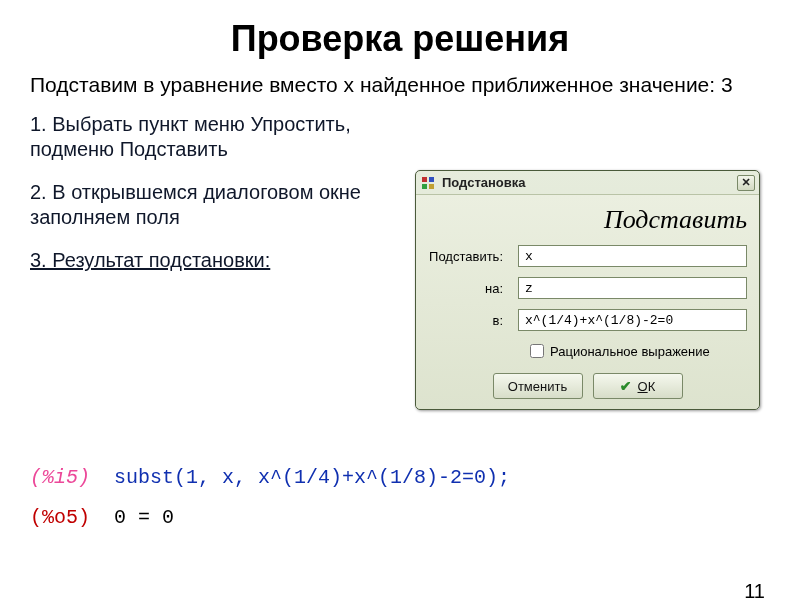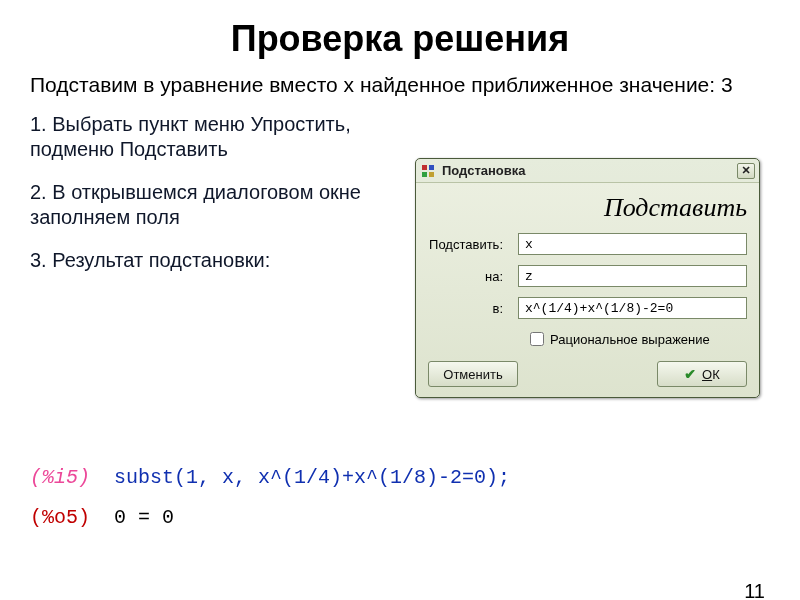--- a/index.html
+++ b/index.html
@@ -34,20 +34,21 @@
   }
   .step {
     font-size: 20px;
     line-height: 1.25;
     margin: 0 0 18px 30px;
     color: #0f172a;
     max-width: 340px;
   }
   .step3 {
     max-width: 400px;
+    text-decoration: underline;
   }
   .code-block {
     position: absolute;
     left: 30px;
     top: 440px;
     font-family: "Courier New", monospace;
     font-size: 20px;
     line-height: 2.0;
   }
   .code-line { white-space: pre; }
@@ -60,21 +61,21 @@
     right: 35px;
     bottom: 15px;
     font-size: 20px;
     color: #000;
   }
 
   
   .dialog {
     position: absolute;
     right: 40px;
-    top: 140px;
+    top: 152px;
     width: 345px;
     background: linear-gradient(#e6ecdc, #dbe0cd);
     border: 1px solid #4a5a3a;
     border-radius: 5px;
     box-shadow: 1px 1px 3px rgba(0,0,0,0.4);
     font-size: 13px;
   }
   .titlebar {
     height: 24px;
     display: flex;
@@ -149,21 +150,21 @@
     margin: 4px 0 12px 98px;
     font-size: 13px;
     color: #000;
   }
   .check-row input[type="checkbox"]{
     width: 14px; height: 14px;
     margin-right: 6px;
   }
   .btn-row {
     display: flex;
-    justify-content: space-between;
+    justify-content: center;
     gap: 10px;
   }
   .btn {
     height: 26px;
     min-width: 90px;
     border: 1px solid #7a8968;
     border-radius: 3px;
     background: linear-gradient(#f5f8ee, #d7ddc8);
     display: inline-flex;
     align-items: center;

